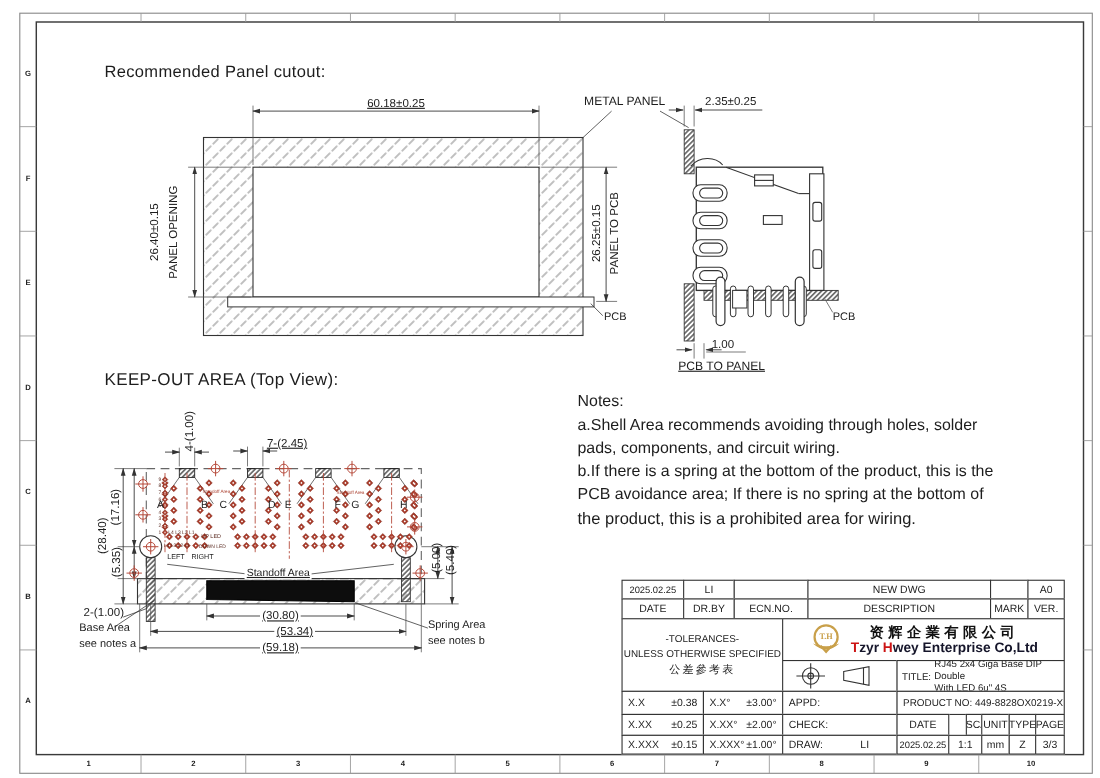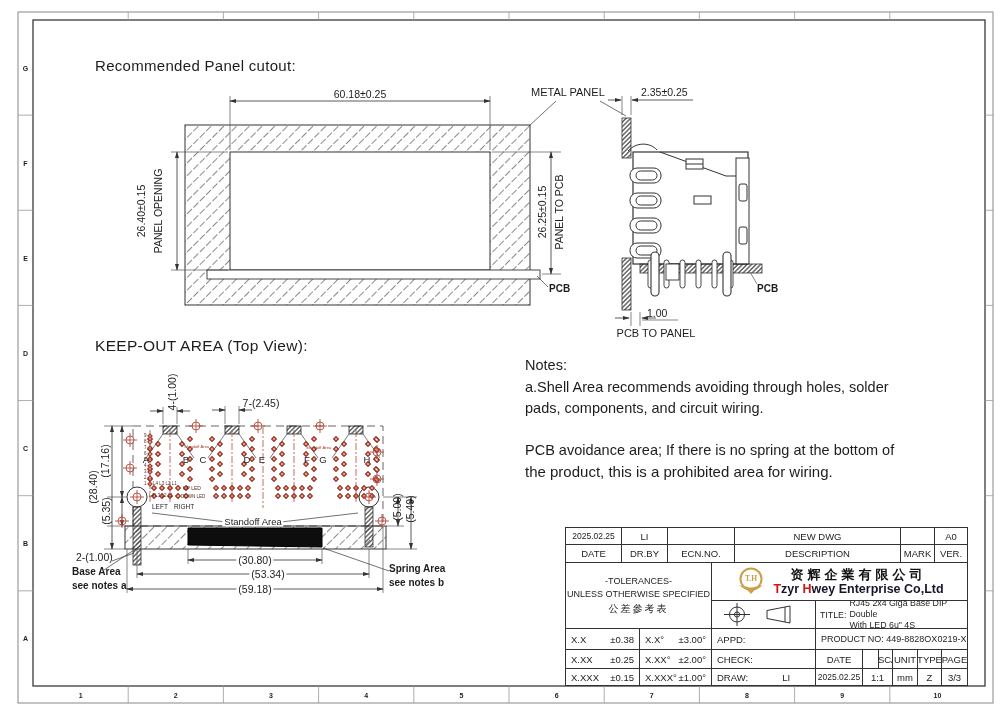--- a/index.html
+++ b/index.html
@@ -2,22 +2,22 @@
 <html><head>
 <meta charset="utf-8">
 <style>
   html,body{margin:0;padding:0;background:#fff;}
   .sheet{position:relative;width:1000px;height:707px;background:#fff;overflow:hidden;
          font-family:"Liberation Sans",sans-serif;color:#1d1d1d;}
   #art{position:absolute;left:0;top:0;}
   .t{position:absolute;white-space:nowrap;color:#1d1d1d;font-family:"Liberation Sans",sans-serif;}
   .h1{font-size:15px;letter-spacing:.3px;}
   .dim{font-size:10.5px;}
-  .sm{font-size:10px;font-weight:bold;}
-  .ctr{transform:translate(-50%,-50%);}
+  .sm{font-size:10px;}
+  .ctr{transform:translate(-50%,-50%);text-decoration:underline;}
   .vctr{transform:translate(-50%,-50%) rotate(-90deg);}
   .bg{background:#fff;padding:0 2px;}
   .red{color:#a93b2a;}
   .tiny{font-size:4.5px;color:#5a2a20;}
   .pre{white-space:pre-line;line-height:6px;}
   .zl{position:absolute;font-size:7px;font-weight:bold;transform:translate(-50%,-50%);}
   .kl{position:absolute;font-size:9.5px;transform:translate(-50%,-50%);color:#222;}
   
   .tb{position:absolute;left:565px;top:527px;width:403px;height:155px;font-size:9.5px;}
   .c{position:absolute;box-sizing:border-box;border:1px solid #333;display:flex;
@@ -347,20 +347,21 @@
 4
 3
 2
 1</div>
 <div class="t red" style="left:184px;top:444px;font-size:4.2px">Standoff Area</div>
 <div class="t red" style="left:306px;top:445px;font-size:4.2px">Standoff Area</div>
 
 <div class="t" style="left:525px;top:357px;font-size:14.5px">Notes:</div>
 <div class="t" style="left:525px;top:379px;font-size:14.5px">a.Shell Area recommends avoiding through holes, solder</div>
 <div class="t" style="left:525px;top:400px;font-size:14.5px">pads, components, and circuit wiring.</div>
+<div class="t" style="left:525px;top:421px;font-size:14.5px">b.If there is a spring at the bottom of the product, this is the</div>
 <div class="t" style="left:525px;top:442px;font-size:14.5px">PCB avoidance area; If there is no spring at the bottom of</div>
 <div class="t" style="left:525px;top:463px;font-size:15px">the product, this is a prohibited area for wiring.</div>
 
 <div class="tb">
   <div class="c" style="left:0;top:0;width:57px;height:18px;font-size:8.5px">2025.02.25</div>
   <div class="c" style="left:56px;top:0;width:47px;height:18px">LI</div>
   <div class="c" style="left:102px;top:0;width:68px;height:18px"></div>
   <div class="c" style="left:169px;top:0;width:167px;height:18px">NEW DWG</div>
   <div class="c" style="left:335px;top:0;width:35px;height:18px"></div>
   <div class="c" style="left:369px;top:0;width:34px;height:18px">A0</div>

